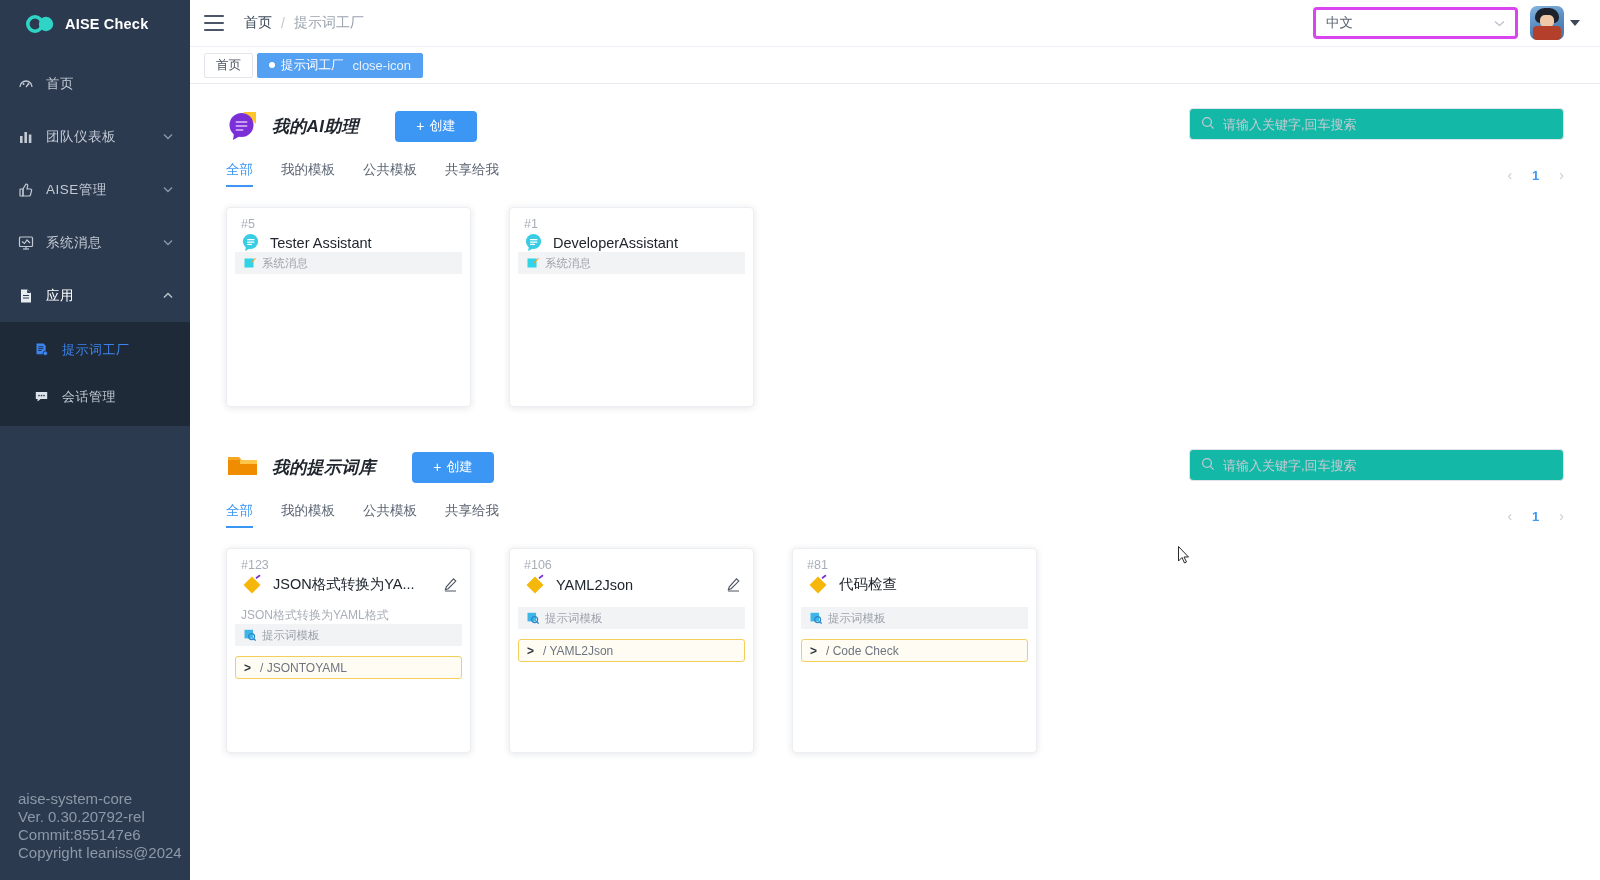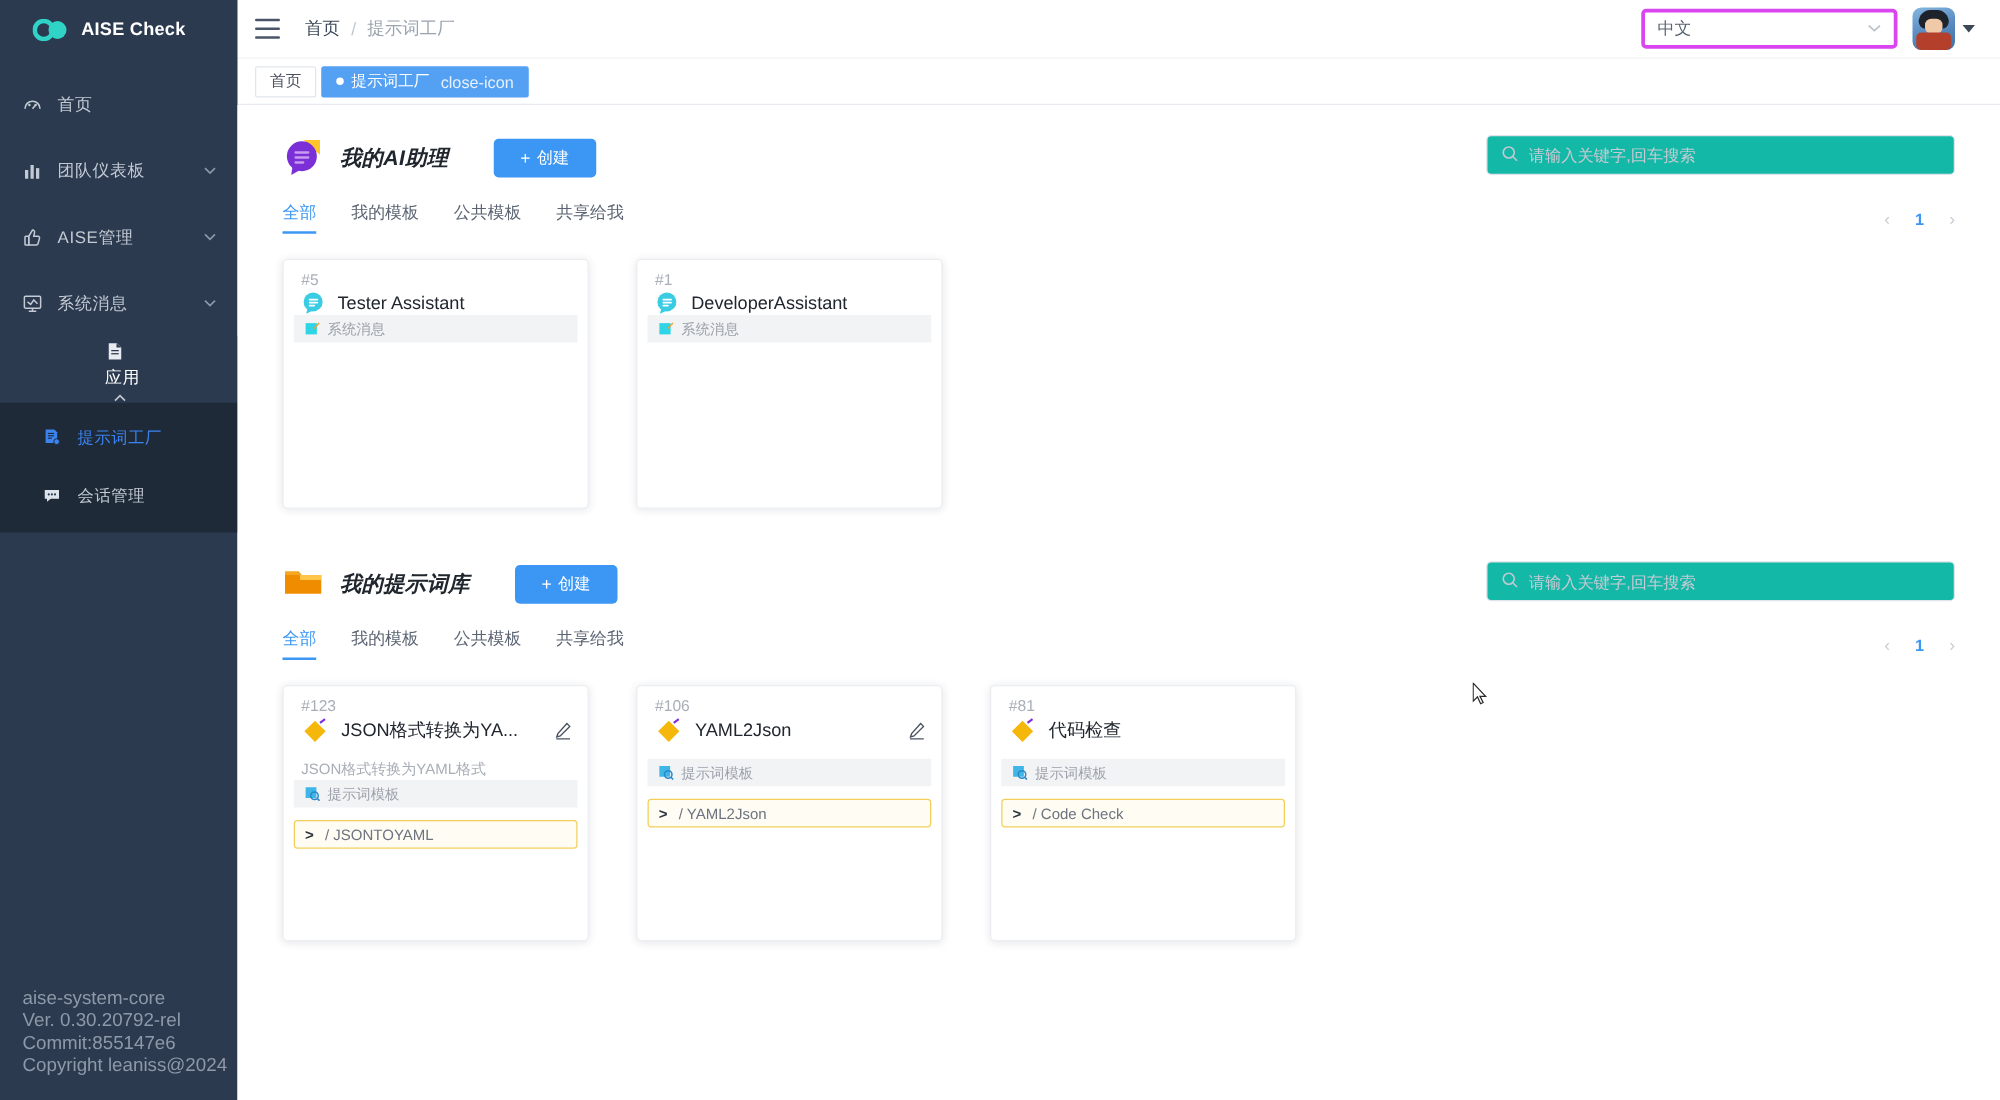--- a/index.html
+++ b/index.html
@@ -28,21 +28,21 @@
 
   .nav { margin-top: 10px; }
   .nav-item {
     height: 53px; display: flex; align-items: center;
     padding: 0 16px 0 18px; color: #c3cad4; font-size: 13.5px;
     cursor: pointer; position: relative;
   }
   .nav-item .ic { width: 24px; display:flex; align-items:center; justify-content:flex-start; flex:0 0 24px; }
   .nav-item .lbl { flex: 1; margin-left: 4px; letter-spacing: .5px; }
   .nav-item .chev { width: 12px; color: #9aa5b2; display:flex; align-items:center; justify-content:center; }
-  .nav-item.open { background: #2b3a4f; flex-direction: column; }
+  .nav-item.open { background: #2b3a4f; }
   .nav-item.open .lbl { color: #ffffff; }
 
   .subnav { background: #1e2a38; padding: 4px 0 6px; }
   .sub-item {
     height: 47px; display: flex; align-items: center;
     padding-left: 34px; color: #c3cad4; font-size: 13px; cursor: pointer;
   }
   .sub-item .ic { width: 22px; flex: 0 0 22px; display:flex; align-items:center; }
   .sub-item .lbl { margin-left: 6px; letter-spacing: .5px; }
   .sub-item.active .lbl { color: #3c84f0; }

